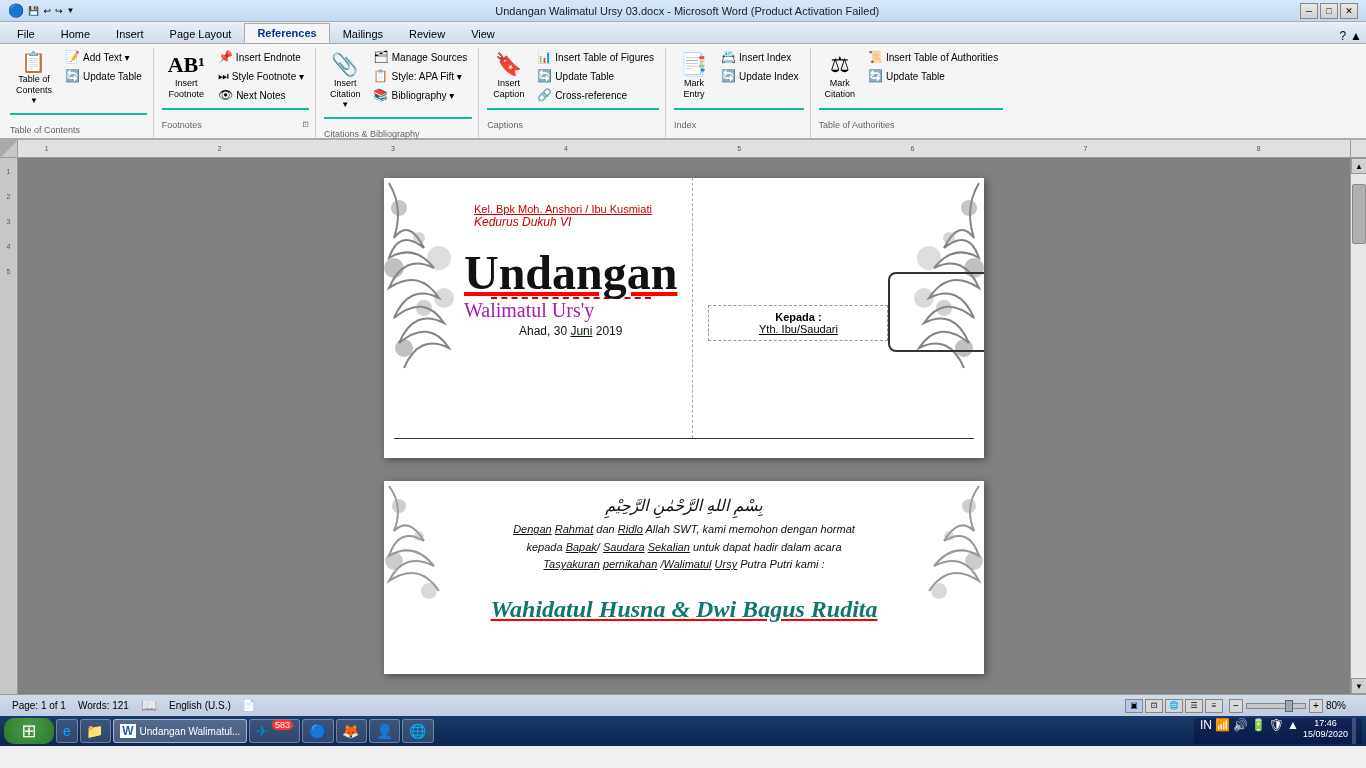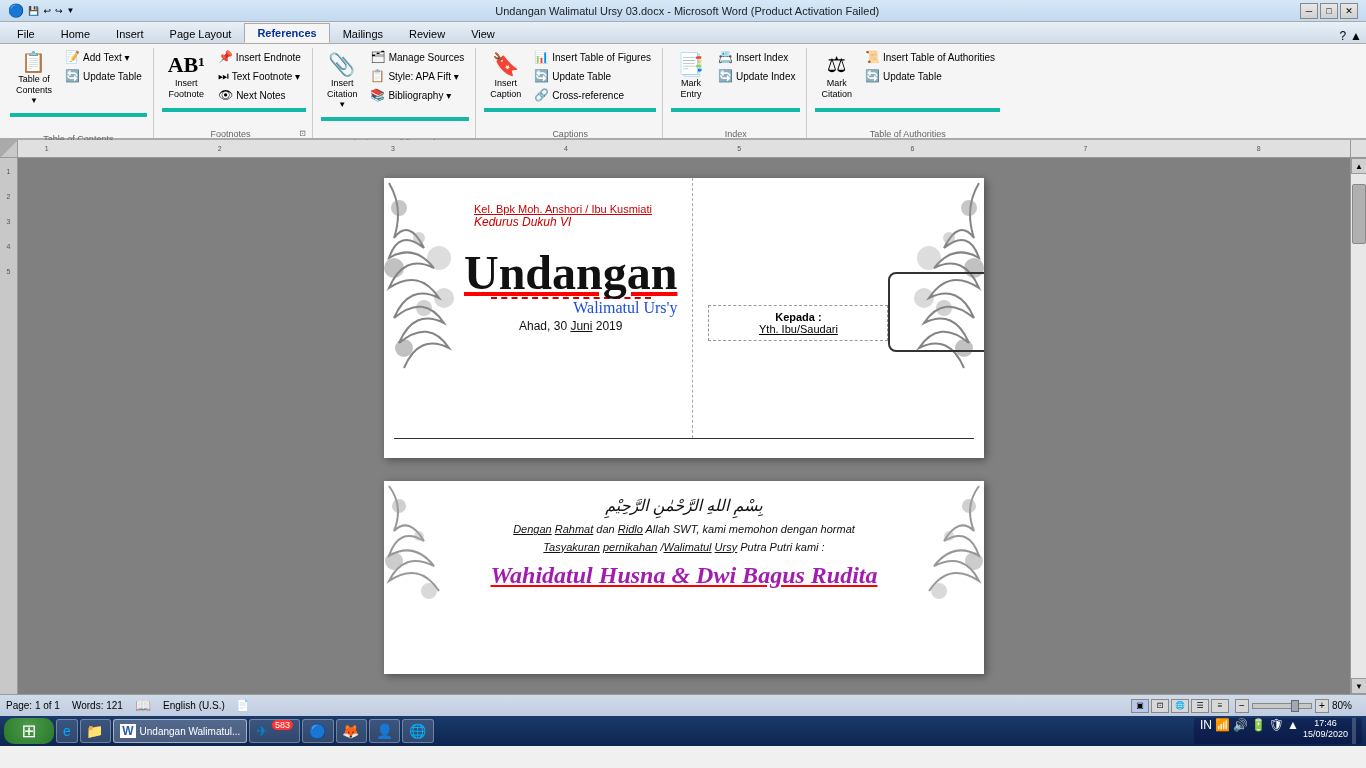--- a/index.html
+++ b/index.html
@@ -68,23 +68,23 @@
     .ribbon-group-content {
       display: flex;
       align-items: flex-start;
       gap: 2px;
       flex: 1;
       padding-bottom: 4px;
     }
     .ribbon-group-label {
       font-size: 9px;
       color: #666;
-      text-align: center;
-      padding: 17px 0;
-      border-top: 4px solid #14b8a6;
+      text-align: left;
+      padding: 10px 0;
+      border-top: 2px solid #14b8a6;
       margin-top: auto;
     }
     .ribbon-btn {
       display: flex;
       flex-direction: column;
       align-items: center;
       justify-content: flex-start;
       padding: 3px 5px;
       cursor: pointer;
       border: 1px solid transparent;
@@ -201,24 +201,24 @@
     .inv-title {
       font-size: 48px;
       font-weight: bold;
       font-family: 'Times New Roman', serif;
       color: #111;
       text-align: center;
       line-height: 1;
       margin-top: 20px;
     }
     .inv-subtitle {
-      font-size: 16px;
+      font-size: 20px;
       font-family: 'Times New Roman', serif;
-      text-align: right;
-      color: #1d4ed8;
+      text-align: left;
+      color: #a21caf;
     }
     .inv-date {
       font-size: 12px;
       text-align: center;
       color: #111;
       margin-top: 2px;
     }
     .inv-date .underlined { text-decoration: underline; }
 
     .kepada-box {
@@ -256,33 +256,33 @@
       text-align: center;
       line-height: 1.6;
       color: #111;
     }
     .inv-body .ul { text-decoration: underline; }
     .inv-names {
       font-size: 28px;
       font-weight: bold;
       font-family: 'Times New Roman', serif;
       text-align: center;
-      color: #a21caf;
-      margin-top: 6px;
+      color: #0f766e;
+      margin-top: 22px;
     }
 
     
     #status-bar {
       height: 22px;
       background: linear-gradient(to bottom, #d0dce8, #c0cce0);
       border-top: 1px solid #999;
       display: flex;
       align-items: center;
       justify-content: space-between;
-      padding: 0 6px;
+      padding: 0 12px;
       font-size: 10px;
     }
     .status-left { display: flex; gap: 12px; align-items: center; }
     .status-right { display: flex; gap: 6px; align-items: center; }
     .view-btns { display: flex; gap: 2px; }
     .view-btn { width: 18px; height: 14px; border: 1px solid #888; background: #d8d8d8; cursor: pointer; font-size: 8px; display: flex; align-items: center; justify-content: center; }
     .view-btn.active { background: #b8c8e8; }
     .zoom-controls { display: flex; align-items: center; gap: 3px; }
     .zoom-btn { width: 14px; height: 14px; border: 1px solid #888; background: #d8d8d8; cursor: pointer; font-size: 10px; display: flex; align-items: center; justify-content: center; }
     .zoom-slider { width: 60px; height: 6px; background: #c8c8c8; border: 1px solid #888; position: relative; cursor: pointer; }
@@ -423,21 +423,21 @@
         <div style="font-size:22px; font-weight:bold; font-family:serif;">AB¹</div>
         <div class="label">Insert<br>Footnote</div>
       </div>
       <div class="ribbon-col">
         <div class="ribbon-btn-small">
           <span class="icon-s">📌</span>
           <span>Insert Endnote</span>
         </div>
         <div class="ribbon-btn-small">
           <span class="icon-s">⏭</span>
-          <span>Text Footnote ▾</span>
+          <span>Style Footnote ▾</span>
         </div>
         <div class="ribbon-btn-small">
           <span class="icon-s">👁</span>
           <span>Next Notes</span>
         </div>
       </div>
     </div>
     <div class="ribbon-group-label">Footnotes
       <span style="float:right; font-size:8px; cursor:pointer;">⊡</span>
     </div>
@@ -646,20 +646,23 @@
       </div>
       <div class="page2-content">
         <div class="arabic-text" style="font-size:16px; font-family: 'Times New Roman', serif;">
           بِسْمِ اللهِ الرَّحْمٰنِ الرَّحِيْمِ
         </div>
         <div class="inv-body">
           <div>
             <span class="ul">Dengan</span> <span class="ul">Rahmat</span> dan <span class="ul">Ridlo</span> Allah SWT, kami memohon  dengan hormat
           </div>
           <div>
+            kepada <span class="ul">Bapak</span>/ <span class="ul">Saudara</span> <span class="ul">Sekalian</span> untuk dapat hadir dalam acara
+          </div>
+          <div>
             <span class="ul">Tasyakuran</span> <span class="ul">pernikahan</span> /<span class="ul">Walimatul</span> <span class="ul">Ursy</span> Putra Putri kami :
           </div>
         </div>
         <div class="inv-names" style="font-size:24px; text-decoration: underline; text-decoration-color: red;">
           <span>Wahidatul Husna &amp; Dwi Bagus Rudita</span>
         </div>
       </div>
     </div>
 
   </div>

